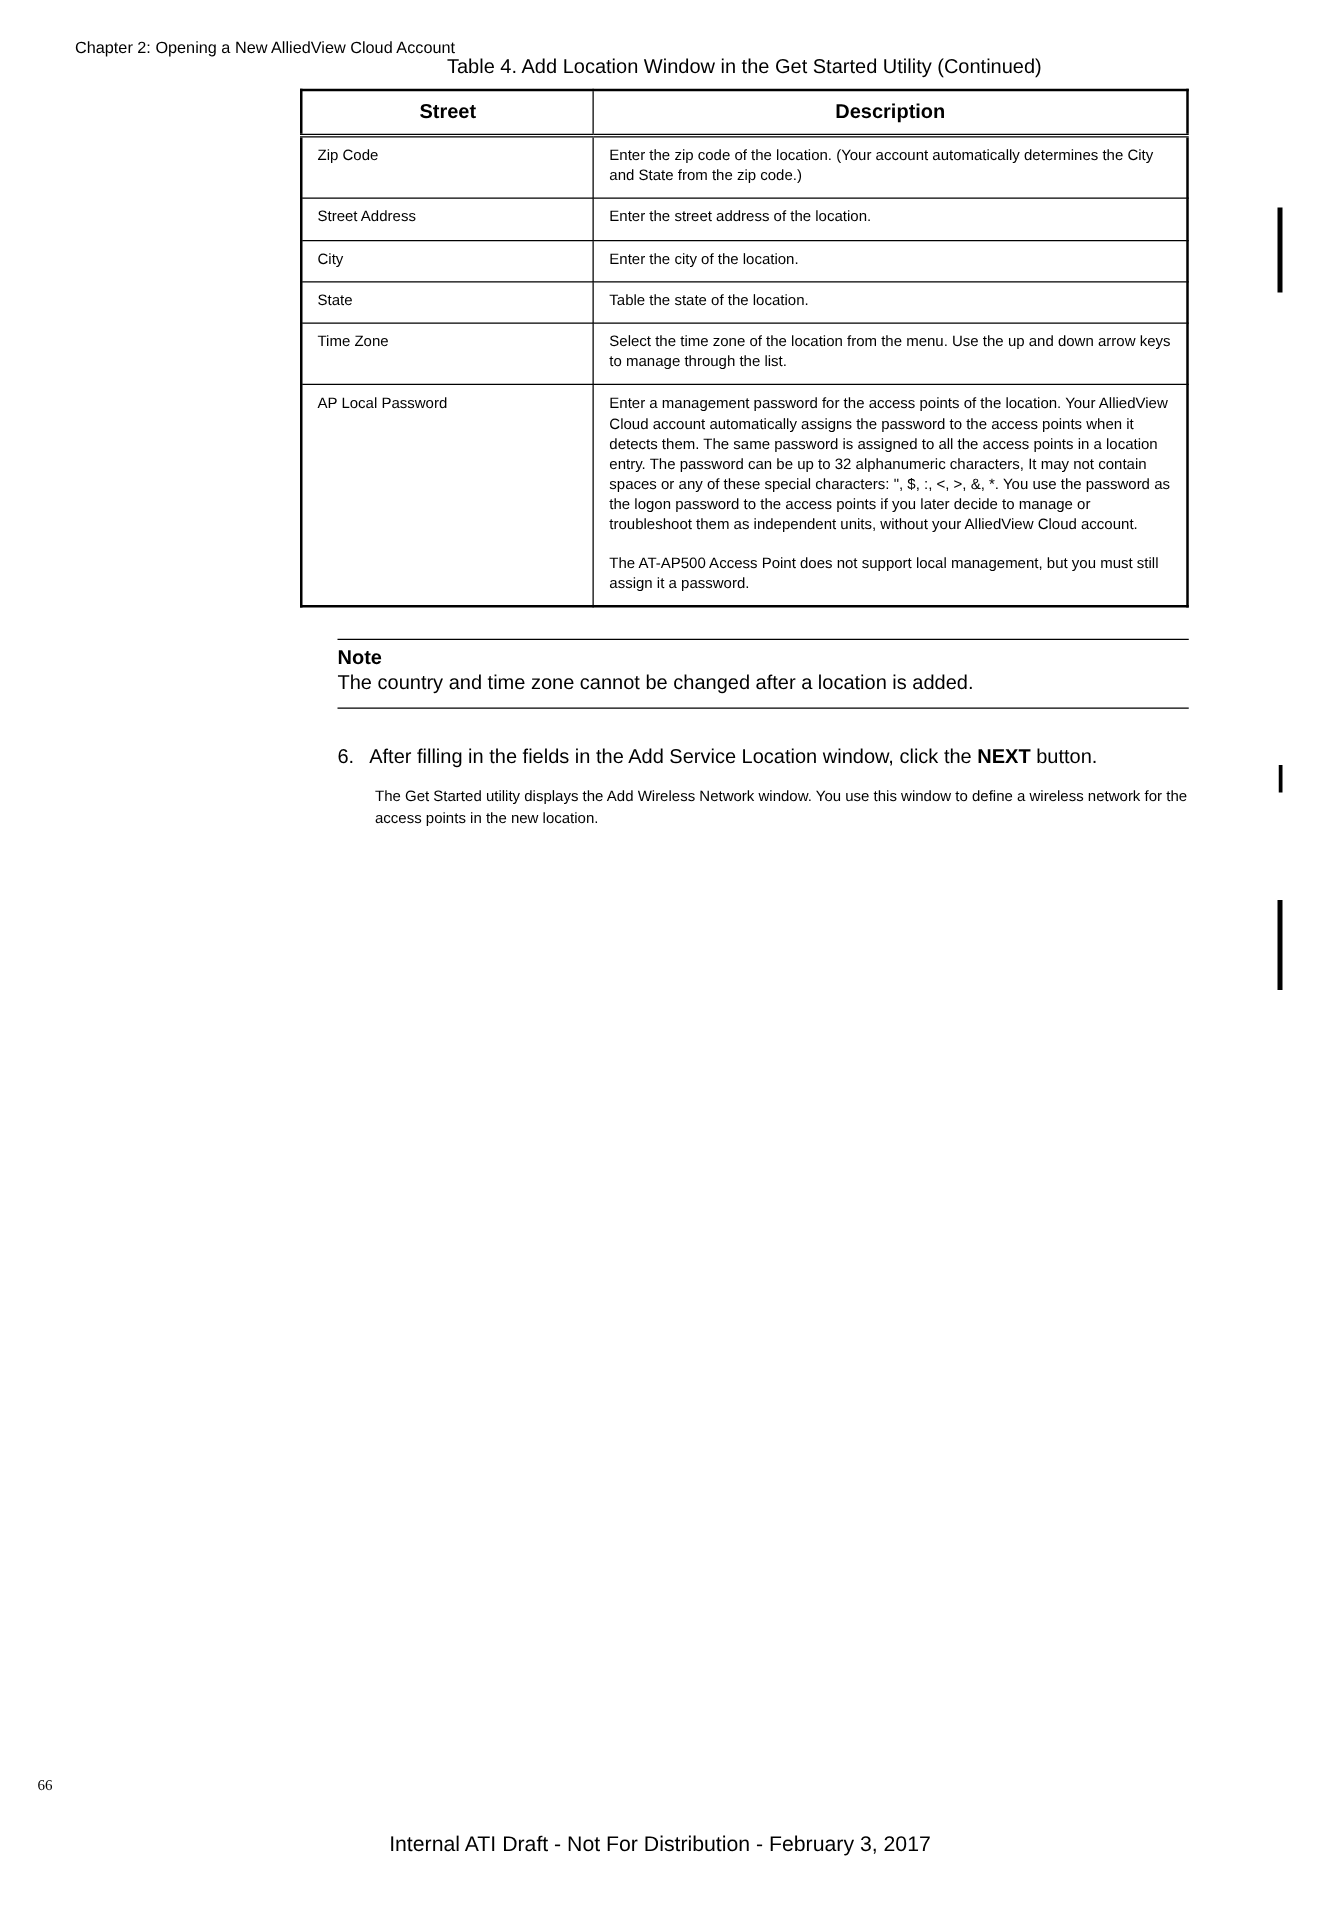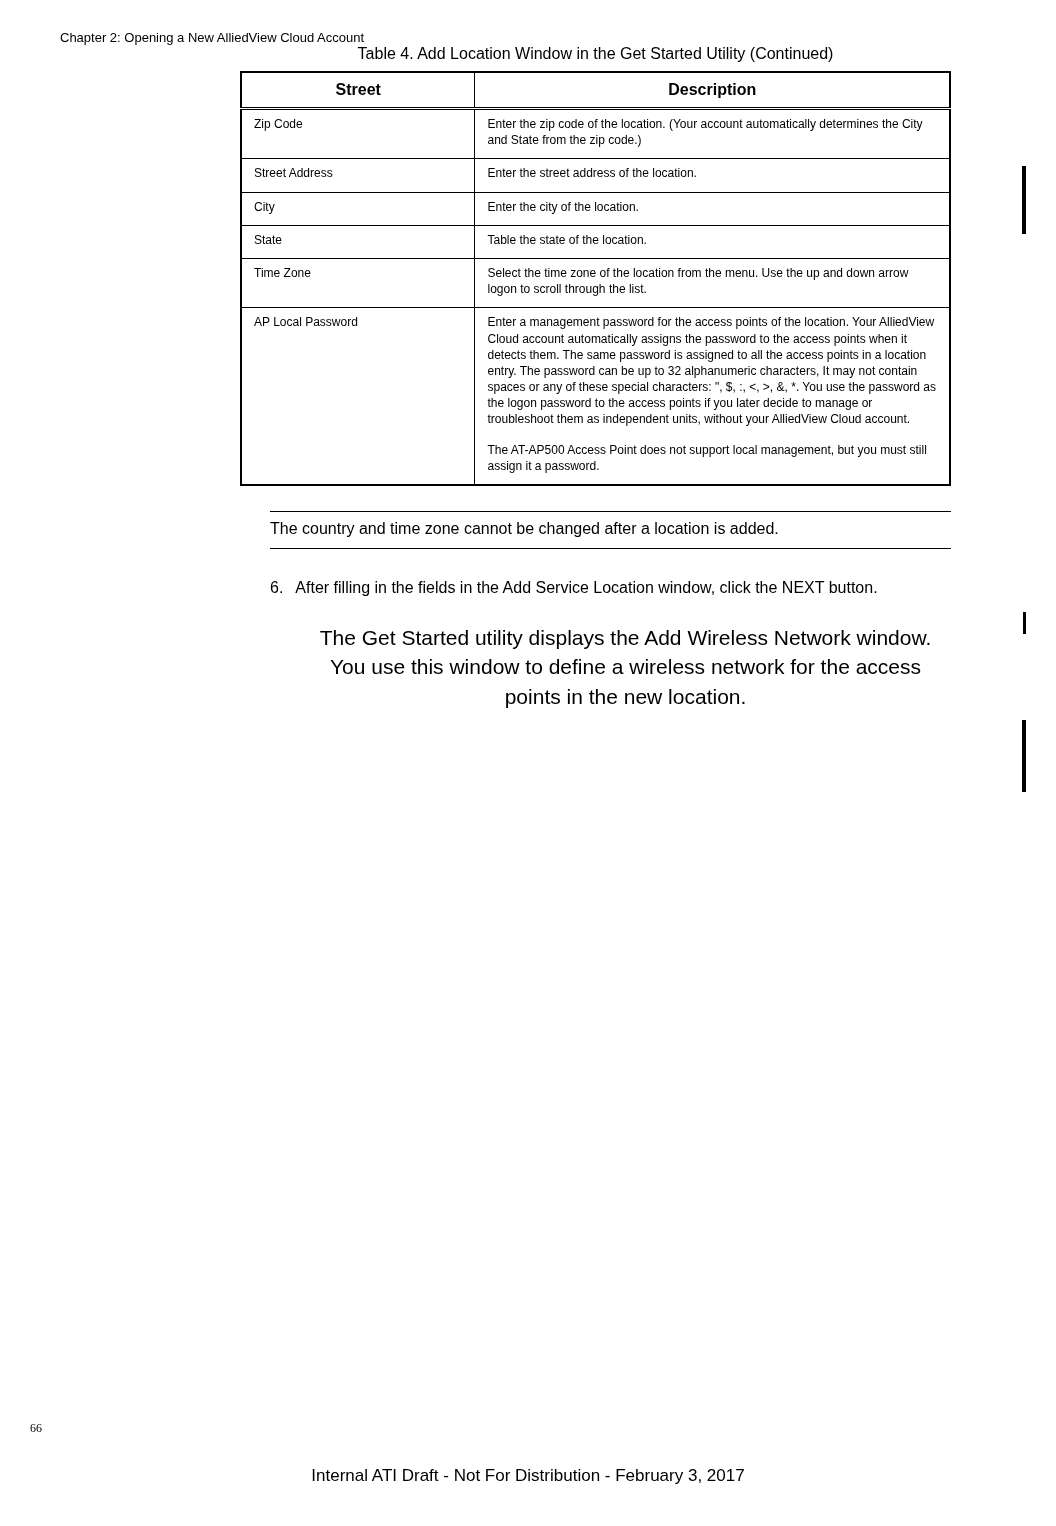--- a/index.html
+++ b/index.html
@@ -87,28 +87,27 @@
       display: flex;
     }
     .step-num {
       flex-shrink: 0;
       padding-right: 12px;
     }
     .step-text {
       flex: 1;
     }
     .step-text .bold {
-      font-weight: normal;
+      font-weight: bold;
     }
     .followup {
-      margin-top: 24px;
+      margin-top: 12px;
       margin-left: 30px;
-      font-size: 21px;
+      font-size: 12px;
       line-height: 1.4;
-      text-align: center;
     }
     .page-number {
       position: absolute;
       bottom: 90px;
       left: 30px;
       font-size: 12px;
       font-family: Liberation Serif, serif;
     }
     .footer {
       position: absolute;
@@ -163,33 +162,34 @@
       <tr>
         <td>City</td>
         <td>Enter the city of the location.</td>
       </tr>
       <tr>
         <td>State</td>
         <td>Table the state of the location.</td>
       </tr>
       <tr>
         <td>Time Zone</td>
-        <td>Select the time zone of the location from the menu. Use the up and down arrow logon to scroll through the list.</td>
+        <td>Select the time zone of the location from the menu. Use the up and down arrow keys to manage through the list.</td>
       </tr>
       <tr>
         <td>AP Local Password</td>
         <td>
           <div>Enter a management password for the access points of the location. Your AlliedView Cloud account automatically assigns the password to the access points when it detects them. The same password is assigned to all the access points in a location entry. The password can be up to 32 alphanumeric characters, It may not contain spaces or any of these special characters: ", $, :, &lt;, &gt;, &amp;, *. You use the password as the logon password to the access points if you later decide to manage or troubleshoot them as independent units, without your AlliedView Cloud account.</div>
           <div class="desc-para2">The AT-AP500 Access Point does not support local management, but you must still assign it a password.</div>
         </td>
       </tr>
     </tbody>
   </table>
 
   <div class="note-block">
+    <div class="note-title">Note</div>
     <div class="note-text">The country and time zone cannot be changed after a location is added.</div>
   </div>
 
   <div class="step-block">
     <div class="step-line">
       <span class="step-num">6.</span>
       <span class="step-text">
         <span>After filling in the fields in the Add Service Location window, click the </span><span class="bold">NEXT</span><span> button.</span>
       </span>
     </div>

